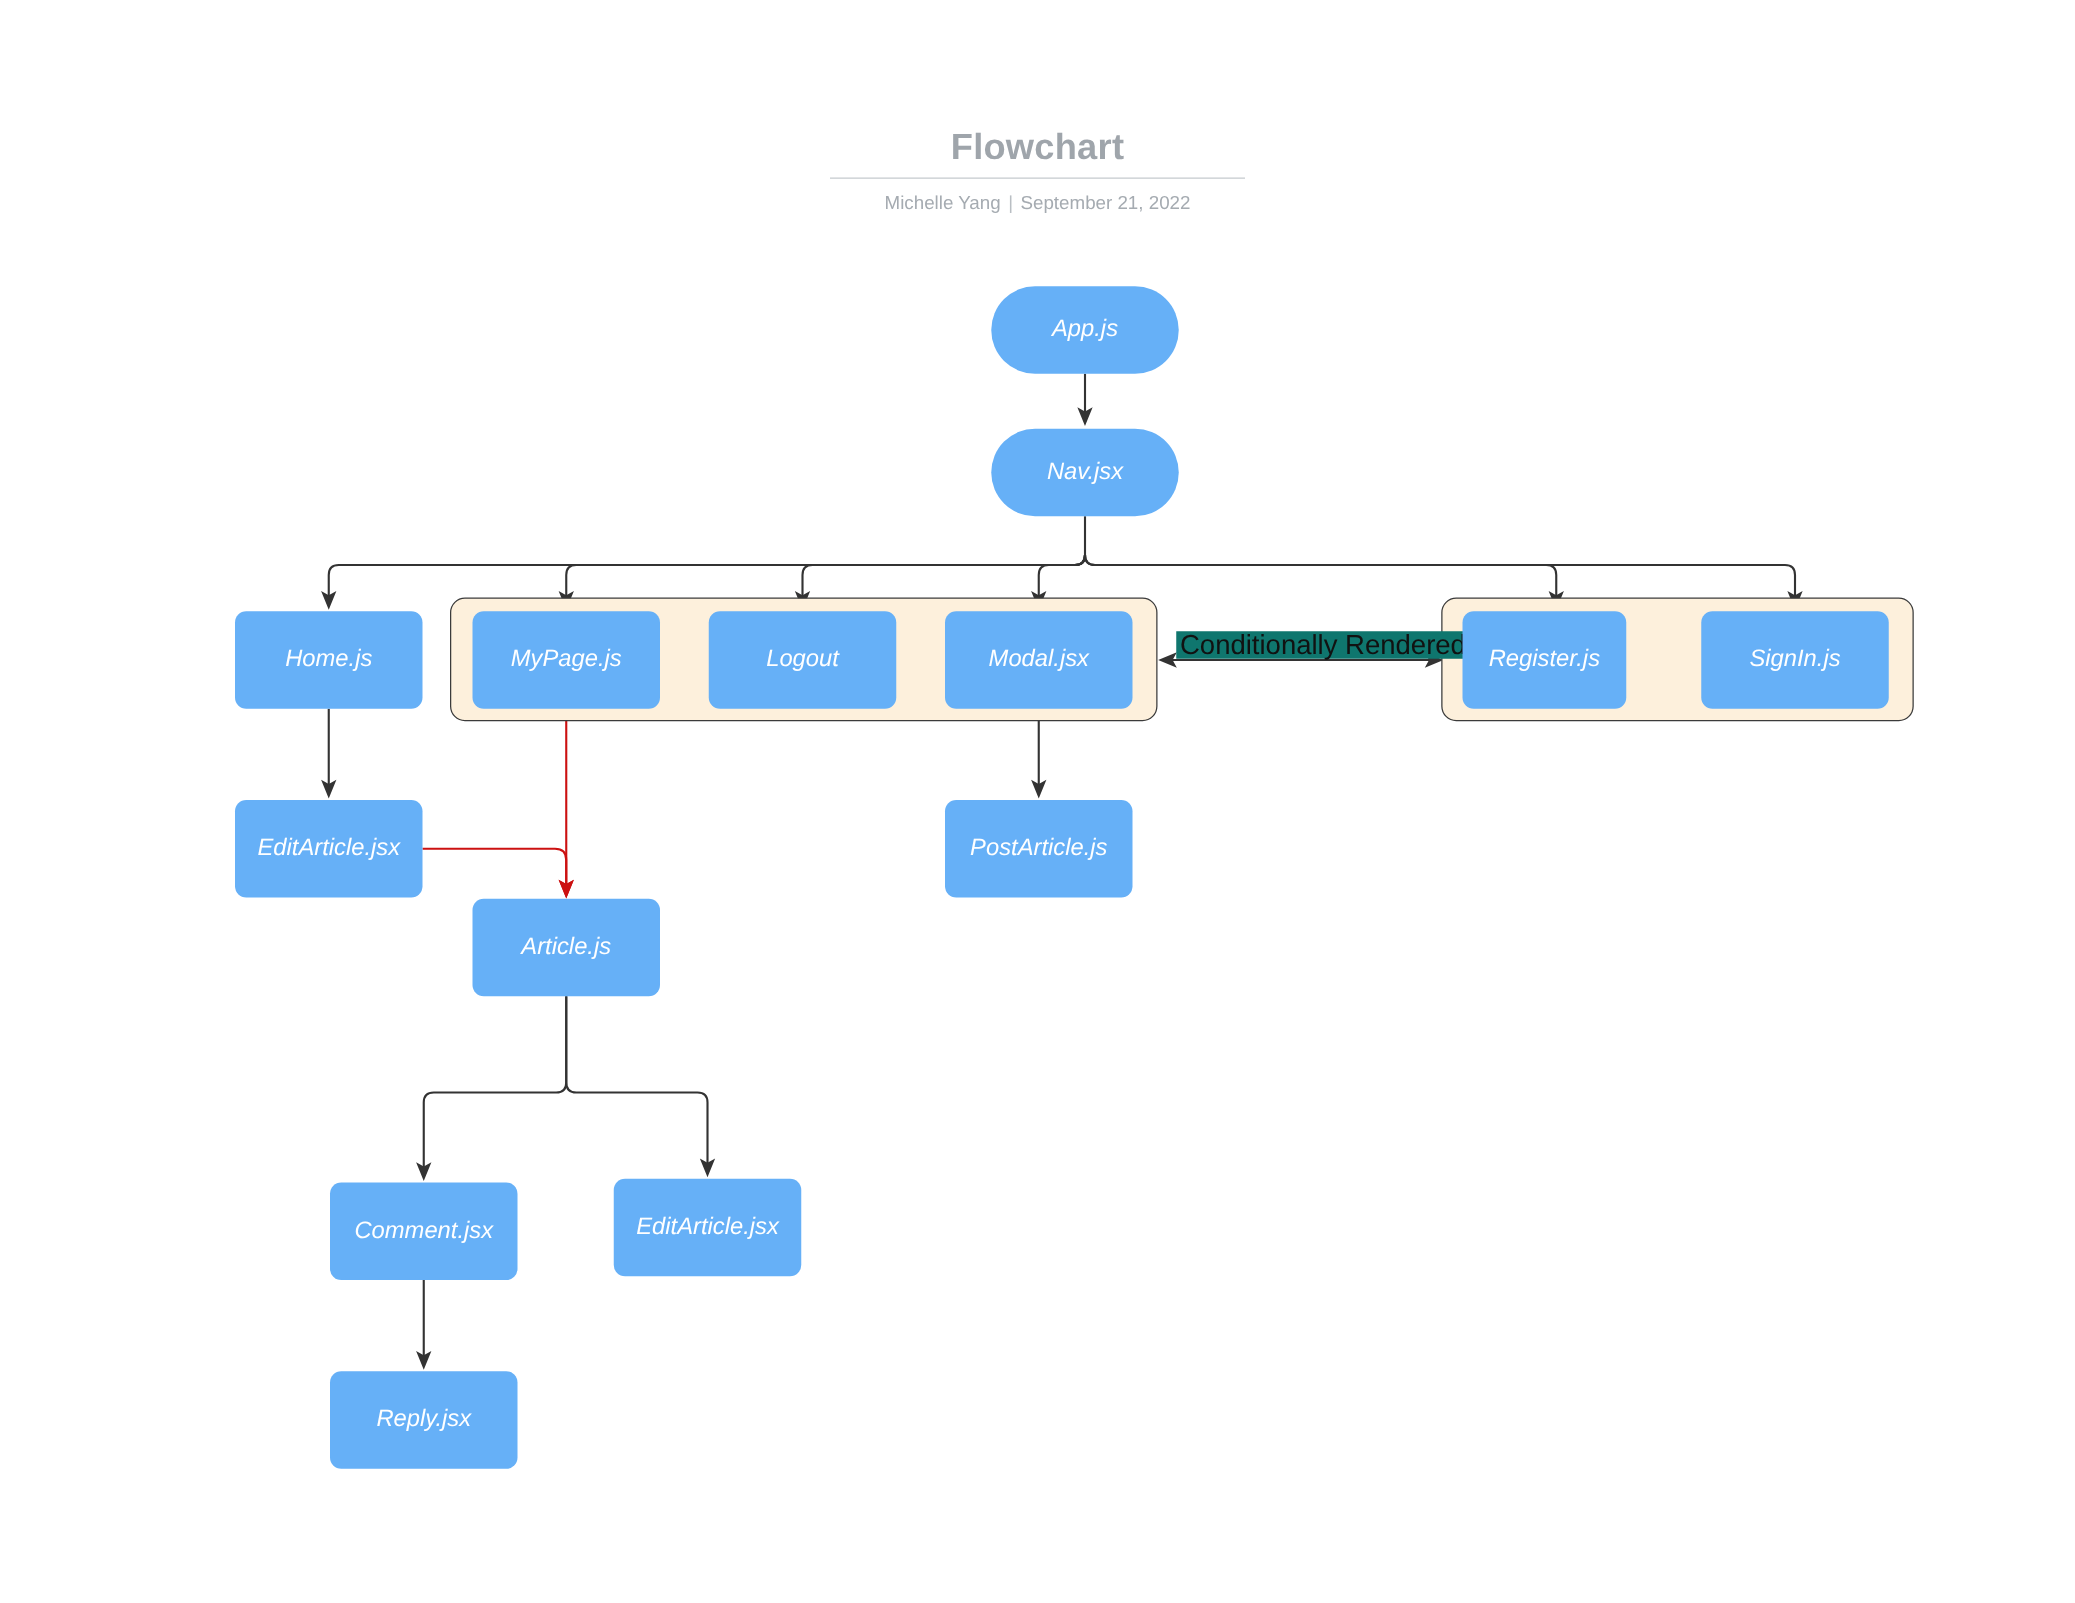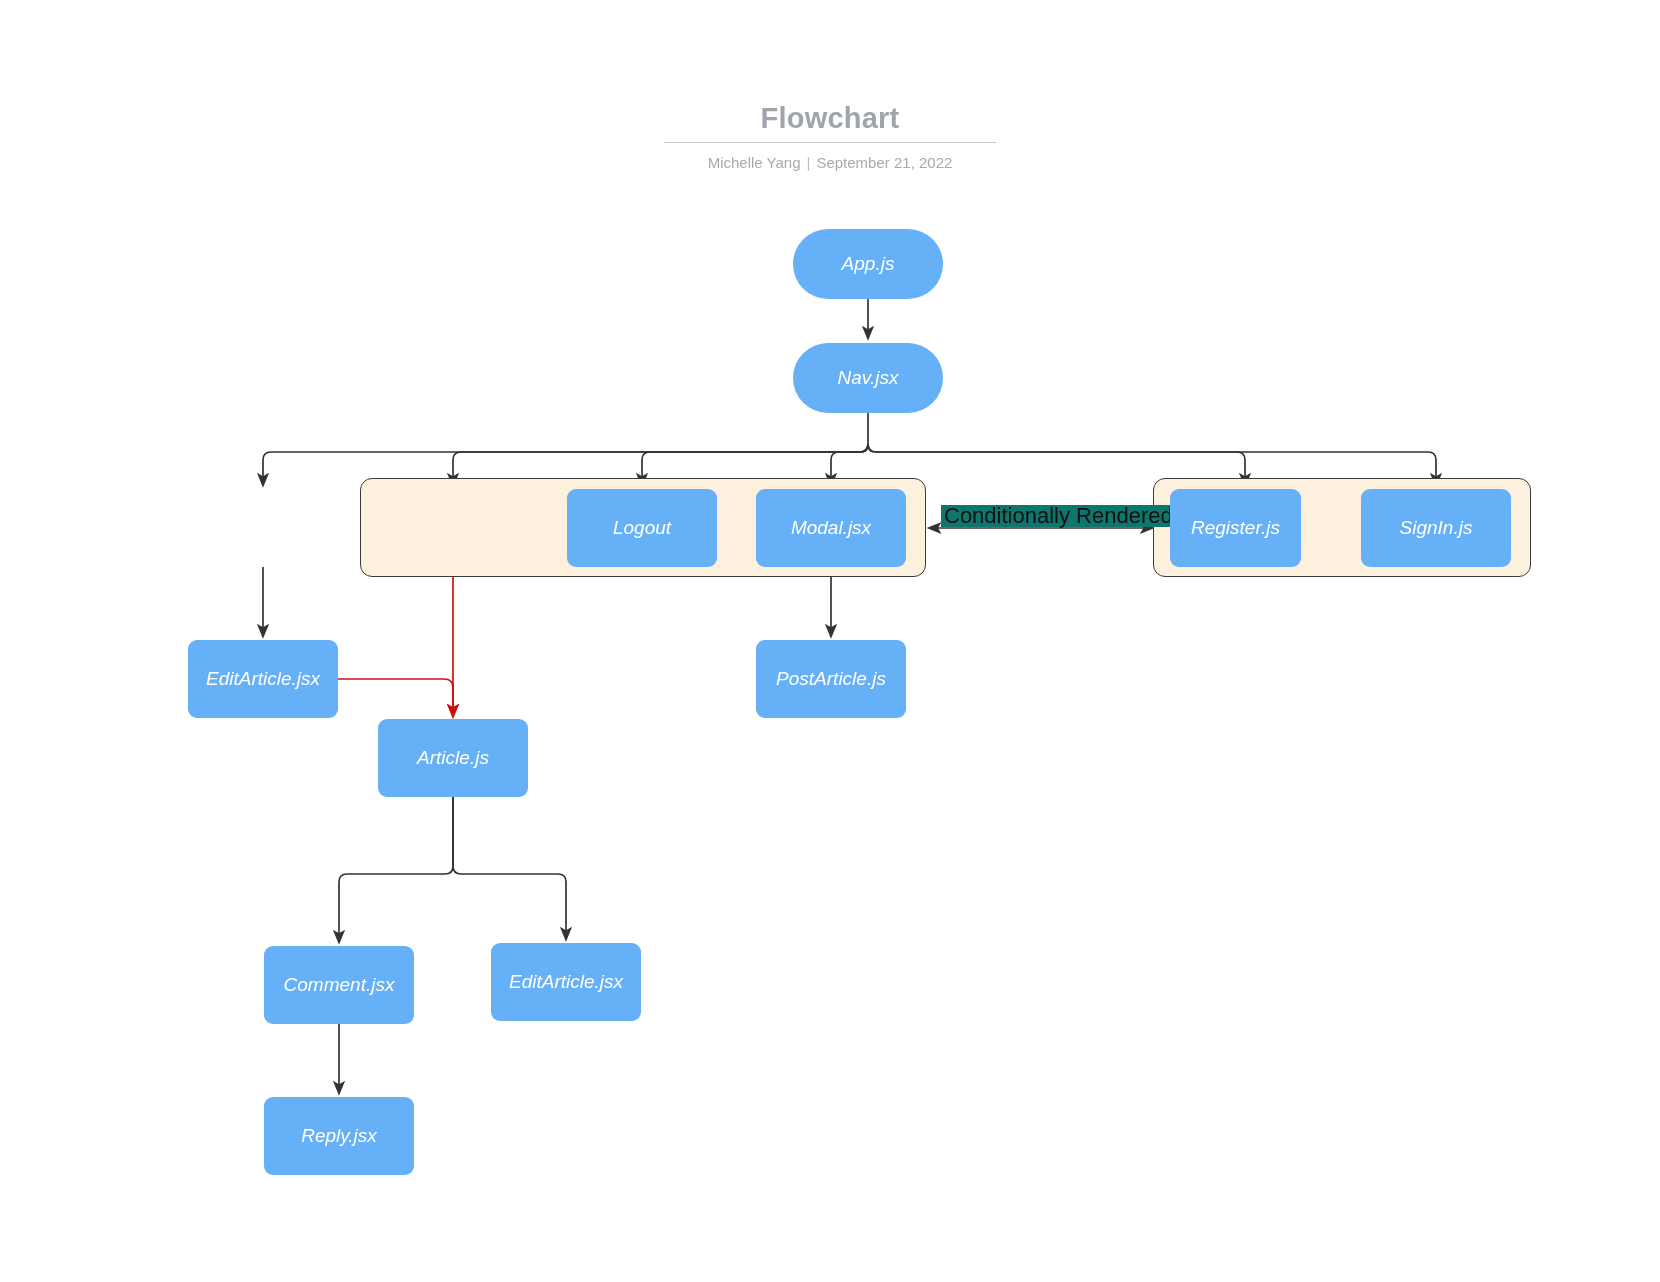--- a/index.html
+++ b/index.html
@@ -175,21 +175,27 @@
   <div class="edge-label" style="left:941px; top:505px;">Conditionally Rendered</div>
 
   <div class="node stadium" style="left:793px; top:229px; width:150px; height:70px;">
     <span>App.js</span>
   </div>
 
   <div class="node stadium" style="left:793px; top:343px; width:150px; height:70px;">
     <span>Nav.jsx</span>
   </div>
 
-
+  <div class="node" style="left:188px; top:489px; width:150px; height:78px;">
+    <span>Home.js</span>
+  </div>
+
+  <div class="node" style="left:378px; top:489px; width:150px; height:78px;">
+    <span>MyPage.js</span>
+  </div>
 
   <div class="node" style="left:567px; top:489px; width:150px; height:78px;">
     <span>Logout</span>
   </div>
 
   <div class="node" style="left:756px; top:489px; width:150px; height:78px;">
     <span>Modal.jsx</span>
   </div>
 
   <div class="node" style="left:1170px; top:489px; width:131px; height:78px;">

